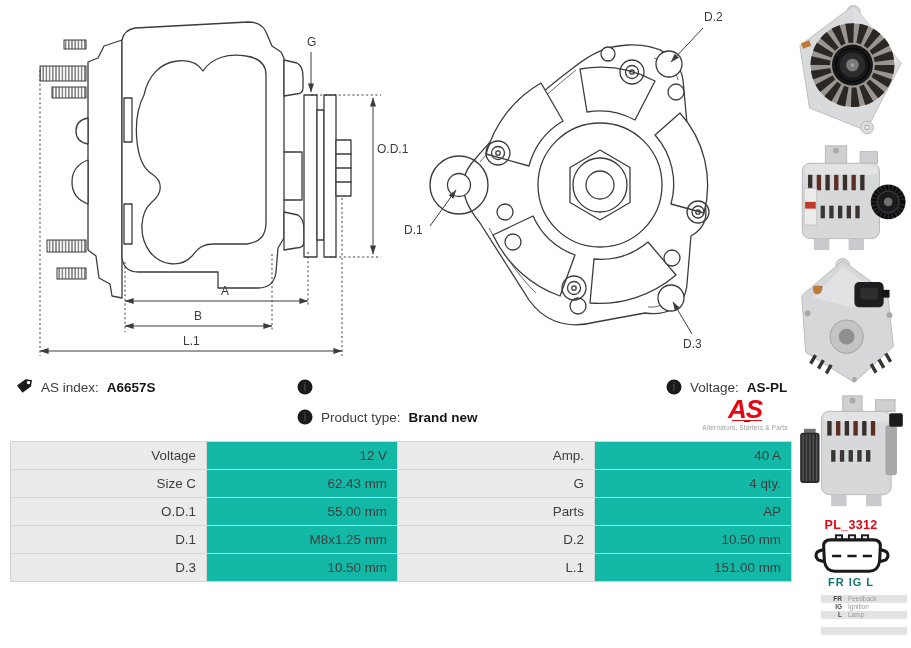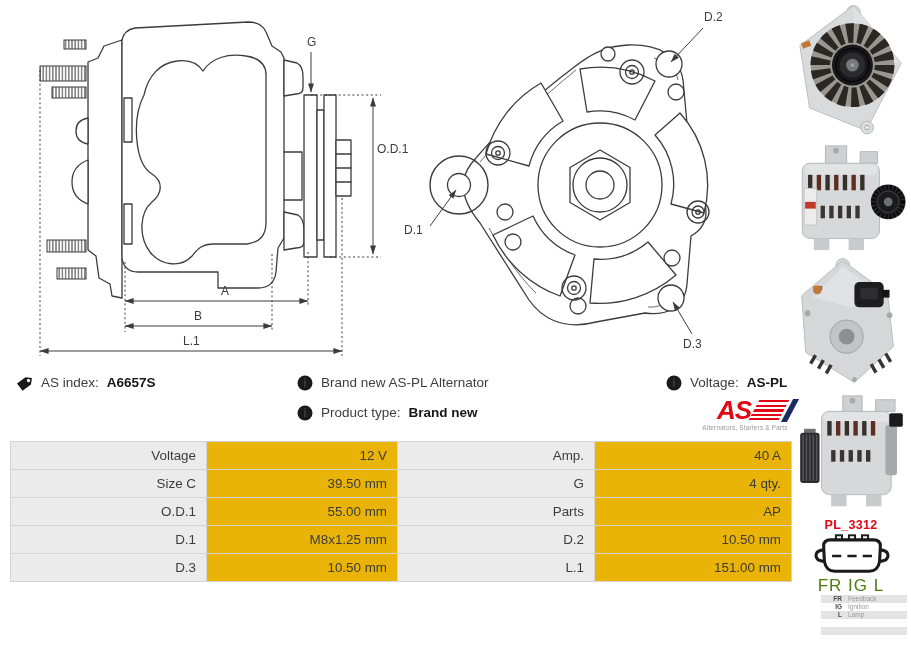--- a/index.html
+++ b/index.html
@@ -5,44 +5,44 @@
   html,body{margin:0;padding:0;background:#fff;}
   .page{position:relative;width:911px;height:648px;background:#fff;overflow:hidden;
         font-family:"Liberation Sans",sans-serif;}
   svg text{font-family:"Liberation Sans",sans-serif;font-size:12px;fill:#3c3c3c;}
   .ln{fill:none;stroke:#3c3c3c;stroke-width:1.3;stroke-linejoin:round;stroke-linecap:round;}
   .lnw{fill:#fff;stroke:#3c3c3c;stroke-width:1.3;stroke-linejoin:round;}
   .thin{fill:none;stroke:#5a5a5a;stroke-width:0.9;}
   .dim{fill:none;stroke:#3c3c3c;stroke-width:1;}
   .dot{fill:none;stroke:#3c3c3c;stroke-width:1;stroke-dasharray:2 2.6;}
 
-  .info-item{position:absolute;display:flex;align-items:flex-start;gap:8px;height:20px;
+  .info-item{position:absolute;display:flex;align-items:flex-end;gap:8px;height:20px;
              font-size:13.5px;color:#3d3d3d;white-space:nowrap;}
   .info-item b{color:#161616;}
   .std{color:#e30613;font-weight:700;}
 
   .logo{position:absolute;left:697px;top:398px;width:96px;height:36px;}
-  .logo-mark{display:flex;align-items:center;justify-content:flex-end;height:24px;}
+  .logo-mark{display:flex;align-items:center;justify-content:center;height:24px;flex-direction:column;}
   .logo-as{font-size:26px;line-height:22px;font-style:italic;font-weight:800;color:#e30613;letter-spacing:-1px;}
   .logo-stripes{width:30px;height:20px;margin-left:3px;transform:skewX(-28deg);
      background:repeating-linear-gradient(180deg,#e30613 0 2.4px,#fff 2.4px 4.6px);}
   .logo-navy{width:6px;height:23px;margin-left:3px;background:#1d2b63;transform:skewX(-28deg);}
   .logo-tag{margin-top:2px;text-align:center;font-size:6.4px;color:#9a9a9a;letter-spacing:.2px;}
 
   table.specs{position:absolute;left:10px;top:441px;width:781px;border-collapse:collapse;table-layout:fixed;}
   table.specs td{border:1px solid #d4d4d4;height:27px;padding:0 10px;font-size:13.4px;color:#3d3d3d;}
   td.lab{background:#ebebeb;text-align:right;}
-  td.val{background:#eab308;text-align:right;margin-top:9px;}
+  td.val{background:#14b8a6;text-align:right;margin-top:9px;}
 
   .photo{position:absolute;left:792px;width:118px;display:flex;justify-content:center;}
   .plug-name{position:absolute;left:792px;top:518px;width:118px;text-align:center;
              font-size:12.5px;font-weight:700;color:#e30613;letter-spacing:.3px;}
   .plug-draw{position:absolute;left:812px;top:533px;}
   .pin-labels{position:absolute;left:792px;top:576px;width:118px;text-align:center;
-              font-size:17px;font-weight:400;color:#4d7c0f;letter-spacing:1px;}
+              font-size:11px;font-weight:700;color:#0f766e;letter-spacing:1px;}
   table.legend{position:absolute;left:821px;top:595px;width:86px;border-collapse:collapse;}
   table.legend td{height:8px;padding:0 3px;font-size:6.5px;line-height:8px;}
   table.legend tr.g{background:#e3e3e3;}
   td.lk{font-weight:700;color:#4a4a4a;width:18px;text-align:right;}
   td.ld{color:#9b9b9b;text-align:left;}
 </style>
 </head>
 <body>
 
 <div class="page">
@@ -168,21 +168,20 @@
     </svg>
     <span>AS index:</span>
     <b>A6657S</b>
   </div>
 
   <div class="info-item" style="left:297px;top:375px;">
     <svg width="16" height="16" viewBox="0 0 16 16">
       <circle cx="8" cy="8" r="7.5" fill="#1a1a1a"></circle>
       <text x="8" y="12" text-anchor="middle" font-size="11" font-weight="bold" fill="#fff" font-family="Liberation Serif,serif">i</text>
     </svg>
-    <span>Brand new AS-PL Alternator</span>
   </div>
 
   <div class="info-item" style="left:666px;top:375px;">
     <svg width="16" height="16" viewBox="0 0 16 16">
       <circle cx="8" cy="8" r="7.5" fill="#1a1a1a"></circle>
       <text x="8" y="12" text-anchor="middle" font-size="11" font-weight="bold" fill="#fff" font-family="Liberation Serif,serif">i</text>
     </svg>
     <span>Voltage:</span>
     <b>AS-PL</b>
   </div>
@@ -215,21 +214,21 @@
       </colgroup>
     <tbody>
       <tr>
         <td class="lab">Voltage</td>
         <td class="val">12 V</td>
         <td class="lab">Amp.</td>
         <td class="val">40 A</td>
       </tr>
       <tr>
         <td class="lab">Size C</td>
-        <td class="val">39.50 mm</td>
+        <td class="val">62.43 mm</td>
         <td class="lab">G</td>
         <td class="val">4 qty.</td>
       </tr>
       <tr>
         <td class="lab">O.D.1</td>
         <td class="val">55.00 mm</td>
         <td class="lab">Parts</td>
         <td class="val">AP</td>
       </tr>
       <tr>

